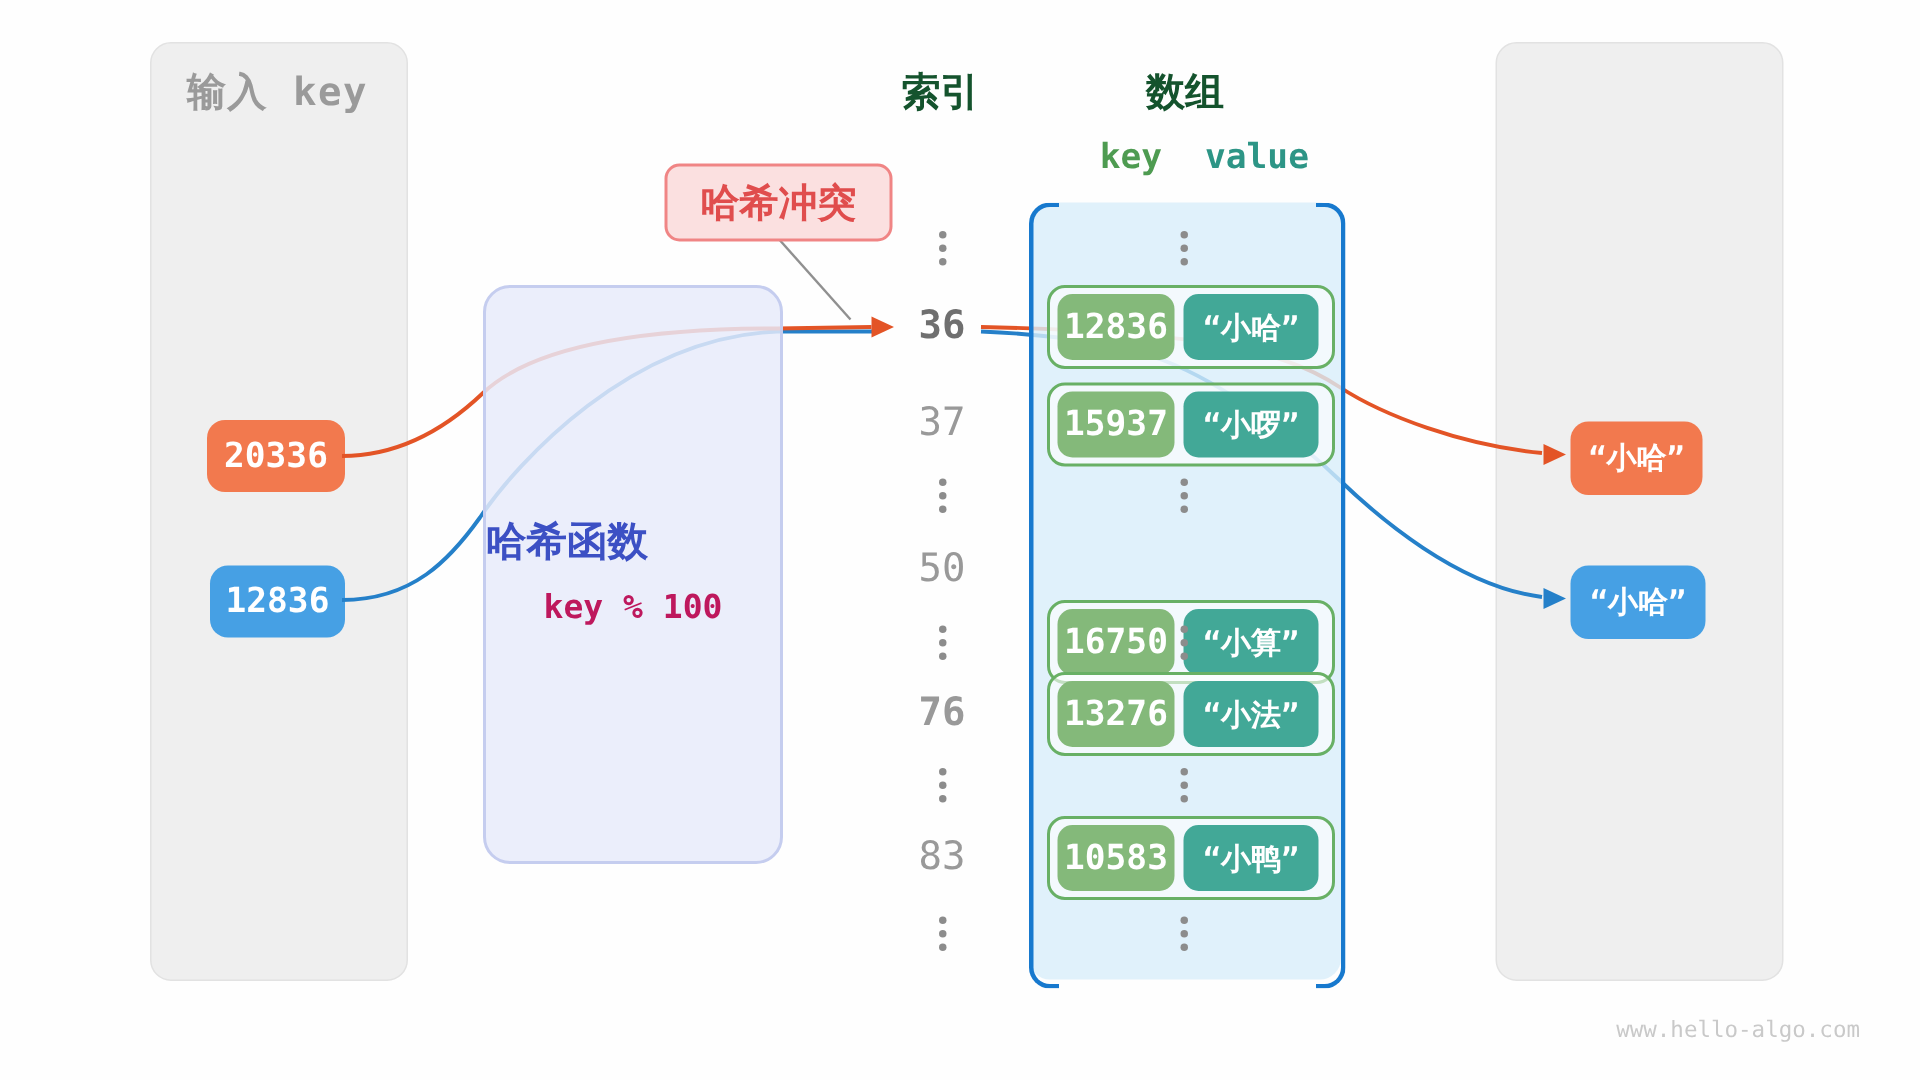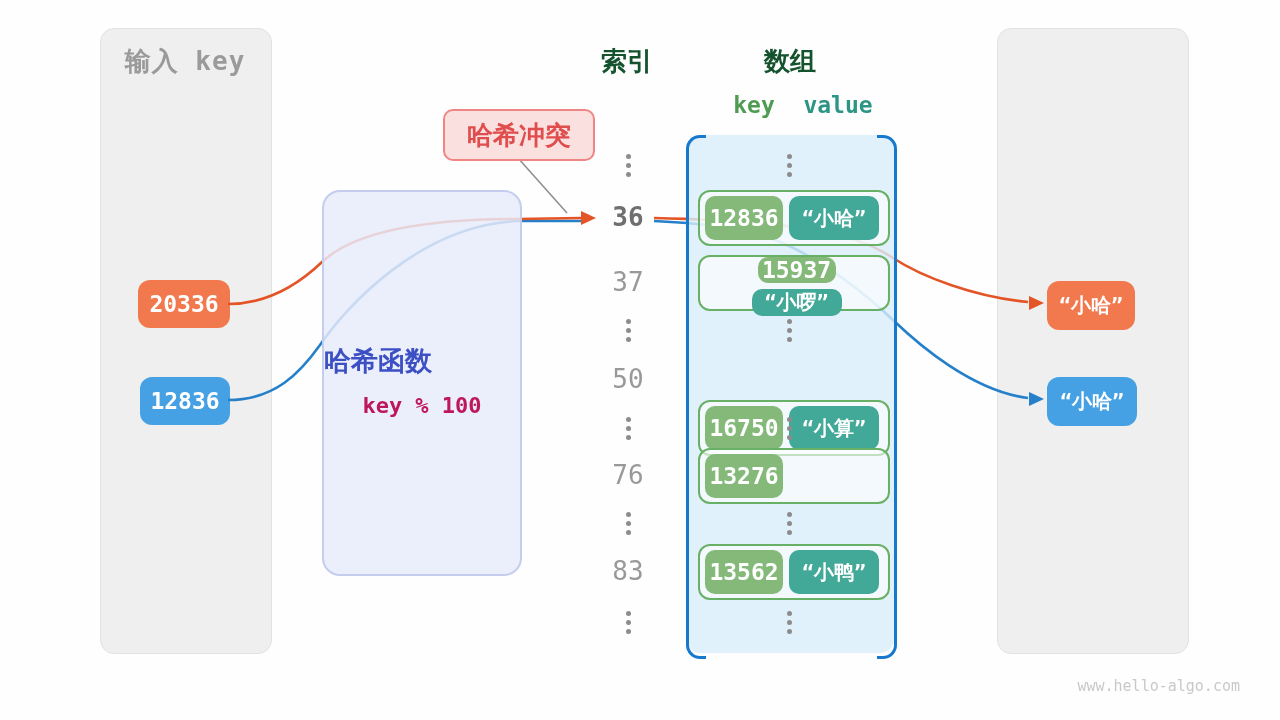--- a/index.html
+++ b/index.html
@@ -86,21 +86,21 @@
 
   <div class="chip chip-orange chip-num" style="left:138px;top:280px;width:92px;height:48px;">20336</div>
   <div class="chip chip-blue chip-num" style="left:140px;top:377px;width:90px;height:48px;">12836</div>
 
   <div class="chip chip-orange chip-val" style="left:1047px;top:281px;width:88px;height:49px;">“小哈”</div>
   <div class="chip chip-blue chip-val" style="left:1047px;top:377px;width:90px;height:49px;">“小哈”</div>
 
   <div class="idx idx-hit" style="top:202px;">36</div>
   <div class="idx" style="top:267px;">37</div>
   <div class="idx" style="top:364px;">50</div>
-  <div class="idx" style="top:460px;">76</div>
+  <div class="idx" style="top:460px;font-weight:bold;">76</div>
   <div class="idx" style="top:556px;">83</div>
 
   <svg id="flow" width="1280" height="720">
 
     <line x1="518" y1="158" x2="567" y2="213" stroke="#909090" stroke-width="1.6"></line>
 
     <path d="M 228 400 C 275 400 300 373 320 345 C 345 308 420 225 518 221 L 582 221" fill="none" stroke="#2580c9" stroke-width="2.6"></path>
 
     <path d="M 228 304 C 268 304 300 283 322 262 C 358 228 440 219 518 219 L 581 218" fill="none" stroke="#e35426" stroke-width="2.6"></path>
     <polygon points="596,218 581,211 581,225" fill="#e35426"></polygon>
@@ -120,33 +120,34 @@
   <div class="collision">哈希冲突</div>
 
   <div class="array-bg"></div>
   <div class="bracket bracket-l"></div>
   <div class="bracket bracket-r"></div>
 
   <div class="slot" style="top:190px;">
     <div class="cell cell-key">12836</div>
     <div class="cell cell-val">“小哈”</div>
   </div>
-  <div class="slot" style="top:255px;flex-direction:column;">
+  <div class="slot" style="top:255px;">
     <div class="cell cell-key">15937</div>
     <div class="cell cell-val">“小啰”</div>
   </div>
   <div class="slot" style="top:352px;margin-top:48px;">
     <div class="cell cell-key">16750</div>
     <div class="cell cell-val">“小算”</div>
   </div>
   <div class="slot" style="top:448px;">
     <div class="cell cell-key">13276</div>
+    <div class="cell cell-val">“小法”</div>
   </div>
   <div class="slot" style="top:544px;">
-    <div class="cell cell-key">13562</div>
+    <div class="cell cell-key">10583</div>
     <div class="cell cell-val">“小鸭”</div>
   </div>
 
   <div class="vdots" style="left:625px;top:154px;">
       <i></i>
       <i></i>
       <i></i>
     </div>
   <div class="vdots" style="left:625px;top:319px;">
       <i></i>

